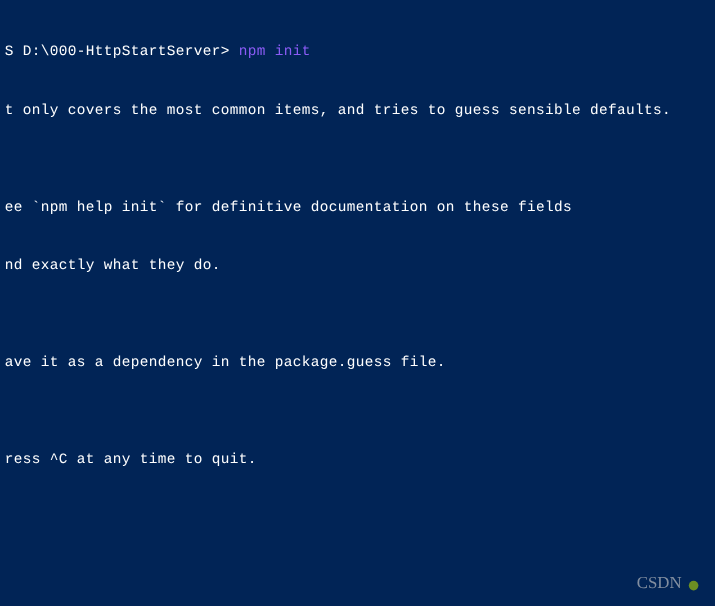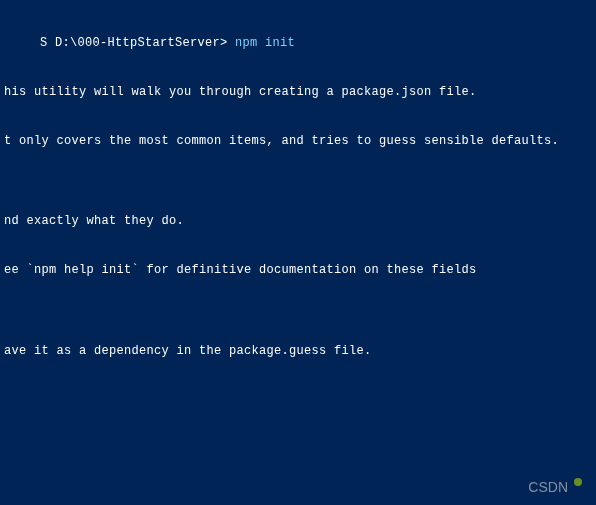--- a/index.html
+++ b/index.html
@@ -22,57 +22,57 @@
     }
     .terminal {
       white-space: pre-wrap;
       word-break: break-word;
     }
     .line {
       display: block;
     }
     .prompt {
       color: #ffffff;
-      margin-left: 36px;
     }
     .cmd {
-      color: #7dd3fc;
+      color: #8b5cf6;
     }
     .watermark {
       position: absolute;
       right: 14px;
       bottom: 8px;
       color: rgba(200, 200, 200, 0.65);
-      font-family: Liberation Sans, sans-serif;
+      font-family: Liberation Serif, serif;
       font-size: 14px;
       display: flex;
+      align-items: center;
       gap: 6px;
       letter-spacing: 0;
       margin-left: 47px;
     }
     .wm-dot {
       width: 8px;
       height: 8px;
       border-radius: 50%;
       background: #6b8e23;
     }
   </style>
 </head>
 <body>
 
 <div class="terminal">
   <span class="line"><span class="prompt">S D:\000-HttpStartServer&gt; </span><span class="cmd">npm init</span></span>
-  <span class="line">his utility will walk you through creating a package.json file.</span>
   <span class="line">t only covers the most common items, and tries to guess sensible defaults.</span>
   <span class="line"></span>
+  <span class="line">ee `npm help init` for definitive documentation on these fields</span>
   <span class="line">nd exactly what they do.</span>
-  <span class="line">ee `npm help init` for definitive documentation on these fields</span>
   <span class="line"></span>
   <span class="line">ave it as a dependency in the package.guess file.</span>
   <span class="line"></span>
+  <span class="line">ress ^C at any time to quit.</span>
   
   
   
   
   
   
   
   
   
   

